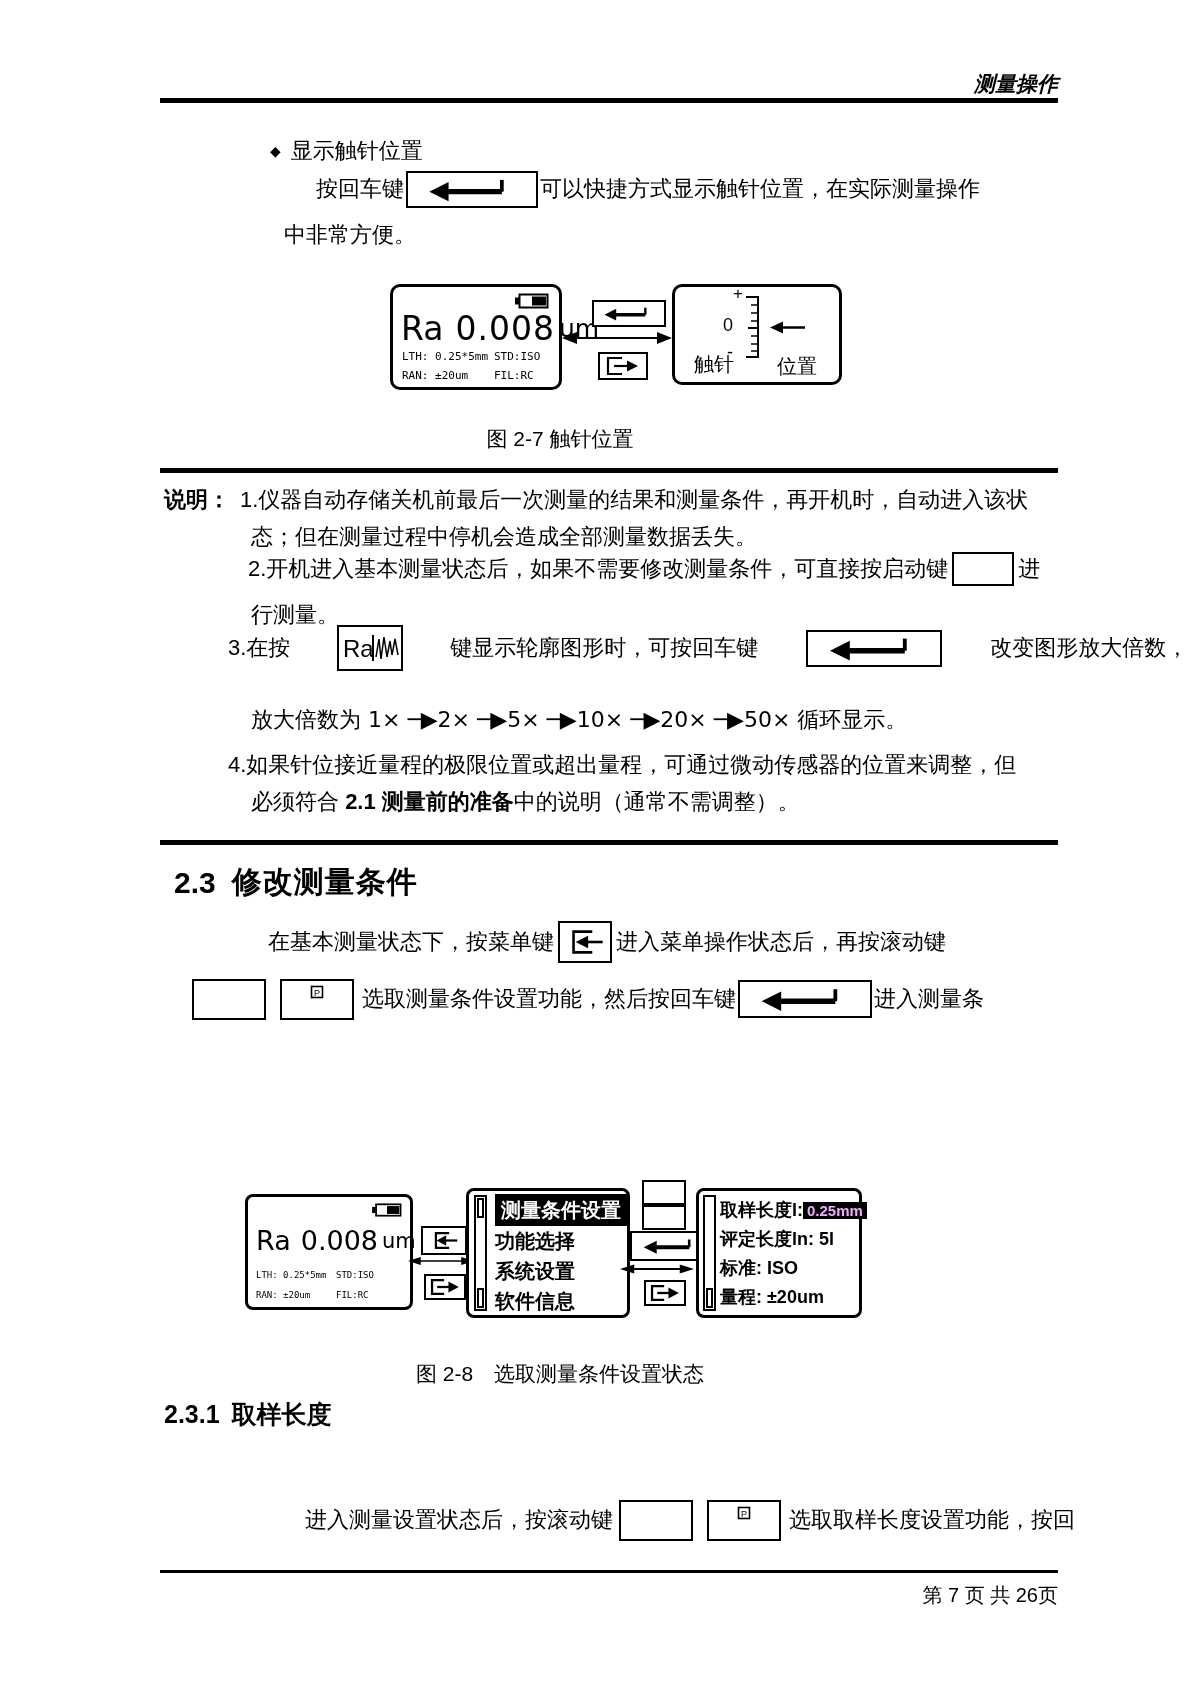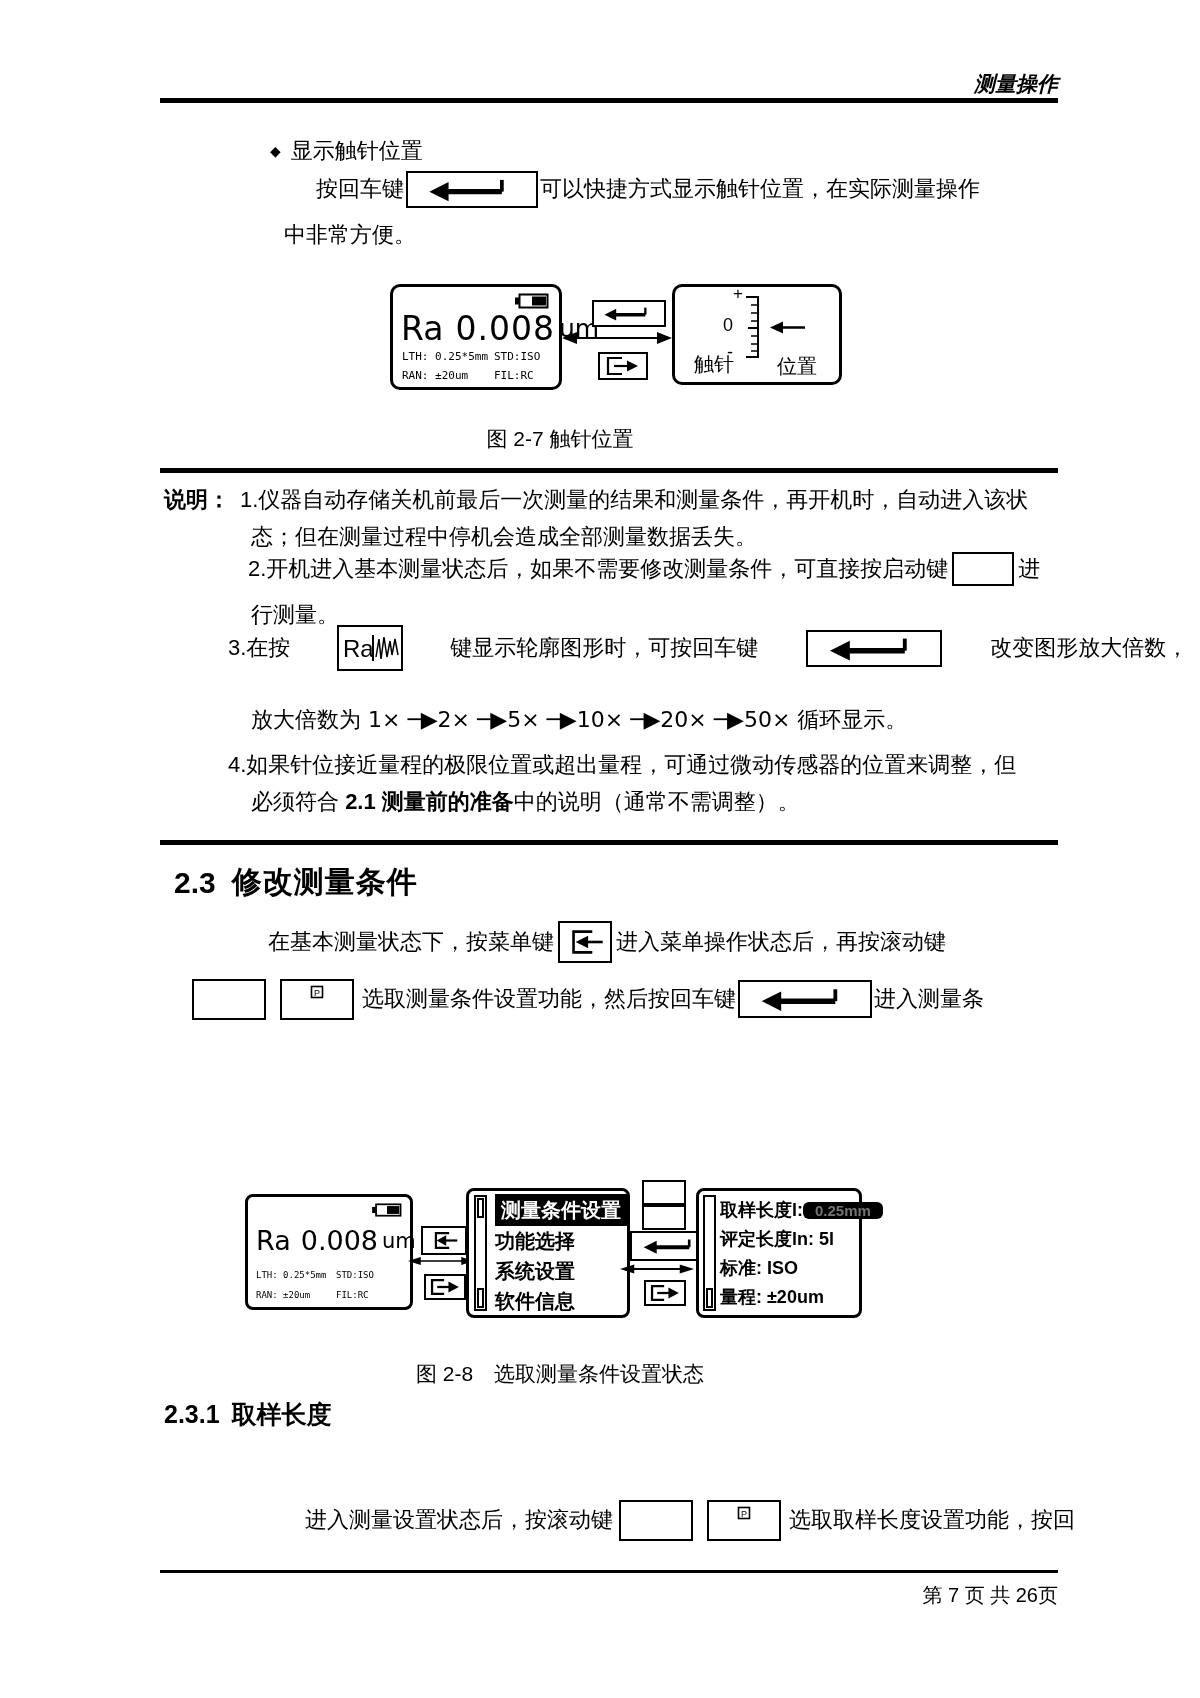--- a/index.html
+++ b/index.html
@@ -9,21 +9,21 @@
   .t{font-size:22px;white-space:nowrap;line-height:1.3;}
   .row{display:flex;align-items:center;white-space:nowrap;}
   .bold{font-weight:bold;}
   .rule{position:absolute;left:160px;width:898px;background:#000;}
   .cap{position:absolute;width:1120px;text-align:center;font-size:21px;}
   .key{border:2.5px solid #000;background:#fff;flex:0 0 auto;display:block;}
   .screen{position:absolute;background:#fff;border:3px solid #000;border-radius:10px;box-sizing:border-box;}
   .lcd-big{font-family:"DejaVu Sans",sans-serif;font-weight:400;}
   .lcd-small{font-family:"DejaVu Sans Mono",monospace;}
   .sel{background:#000;color:#fff;padding:1px 6px;display:inline-block;}
-  .hl{background:#000;color:#737373;padding:0 12px;border-radius:6px;}
+  .hl{background:#000;color:#f0abfc;padding:0 4px;}
   .sb{position:absolute;border:2px solid #000;box-sizing:border-box;}
   .sb .th{position:absolute;left:1px;border:2px solid #000;box-sizing:border-box;width:7px;height:20px;background:#fff;}
   svg{display:block;}
   svg line,svg path,svg polyline{stroke:#000;}
   svg polygon{stroke:none;}
 </style>
 </head>
 <body>
 
 <div class="page">

